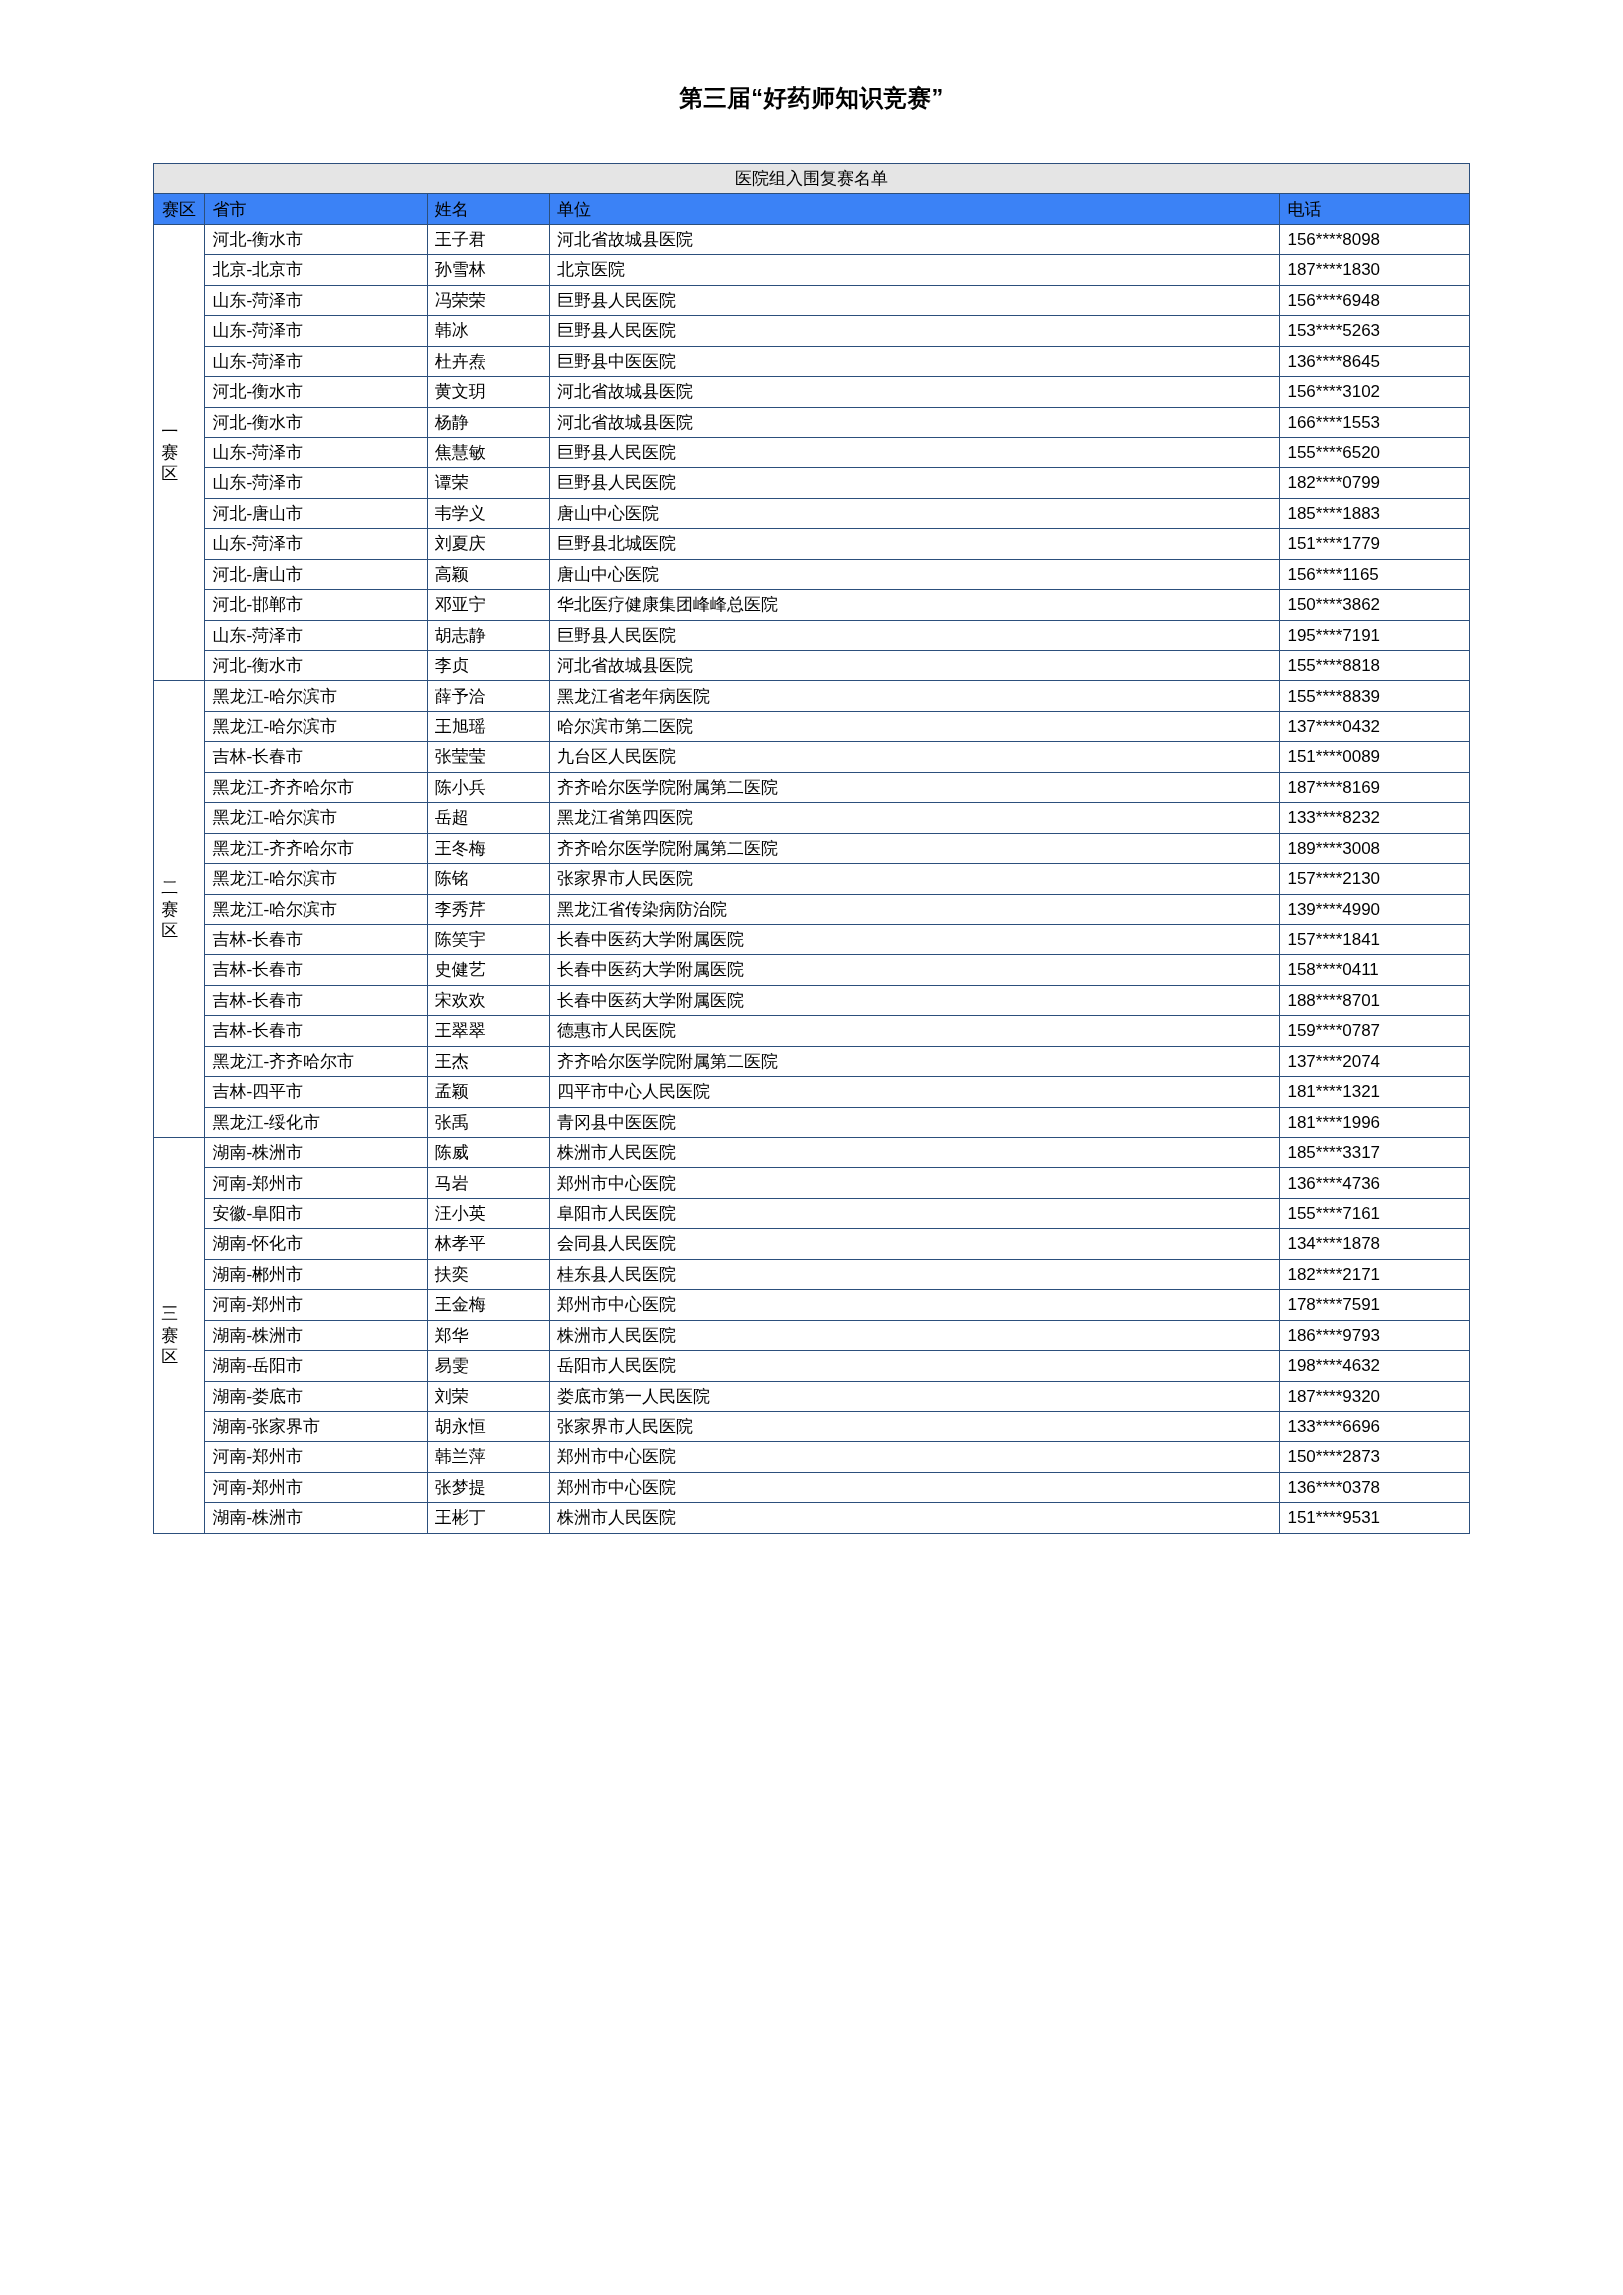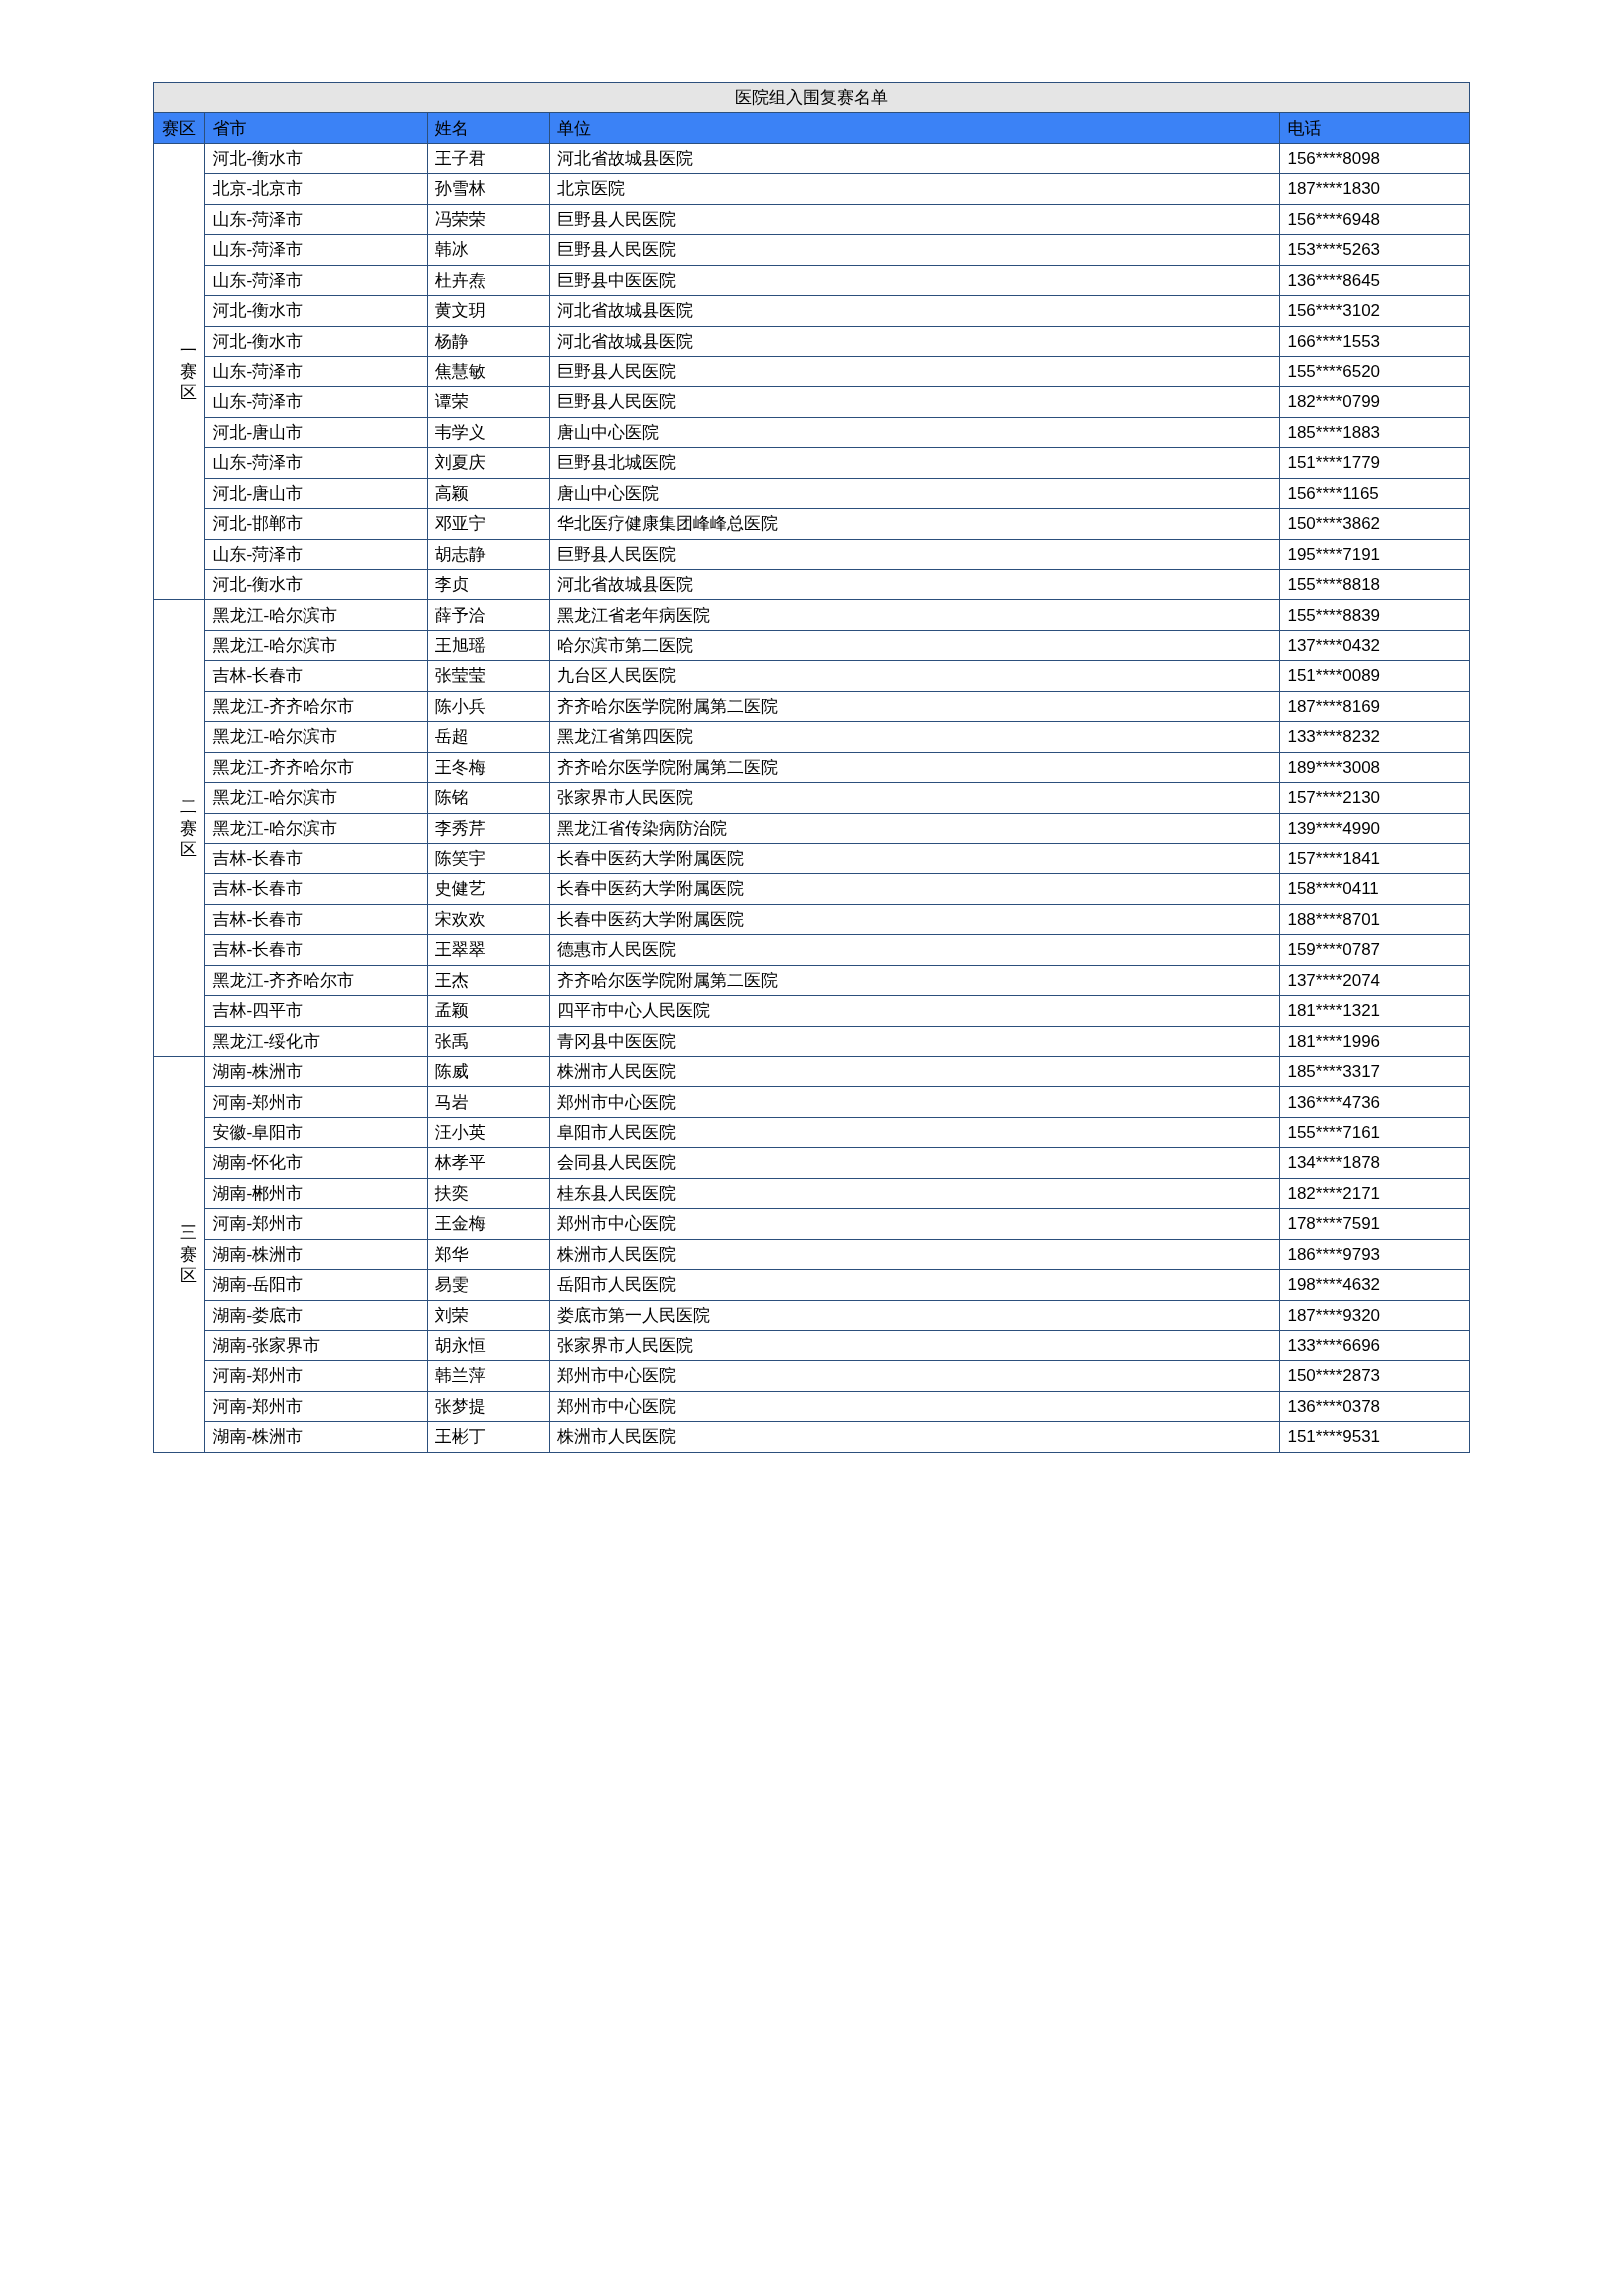--- a/index.html
+++ b/index.html
@@ -47,21 +47,21 @@
     height: 32px;
   }
   .colhead {
     background: #3b82f6;
     text-align: left;
     font-size: 17.4px;
     height: 31px;
   }
   .colhead.c-zone { text-align: center; }
   .zone-cell {
-    text-align: right;
+    text-align: left;
     vertical-align: middle;
     font-size: 17px;
     line-height: 1.18;
     width: 47px;
   }
   .zone-inner {
     display: inline-block;
     width: 1.1em;
     word-break: break-all;
     white-space: normal;
@@ -74,20 +74,21 @@
   .phone {
     white-space: nowrap;
     font-family: Liberation Sans, sans-serif;
   }
 </style>
 </head>
 <body>
 
 <div class="page">
 
+  <div class="doc-title">第三届“好药师知识竞赛”</div>
 
   <table class="roster">
     <colgroup>
       <col class="c-zone">
       <col class="c-prov">
       <col class="c-name">
       <col class="c-unit">
       <col class="c-phone">
     </colgroup>
     <tbody id="table-body">

